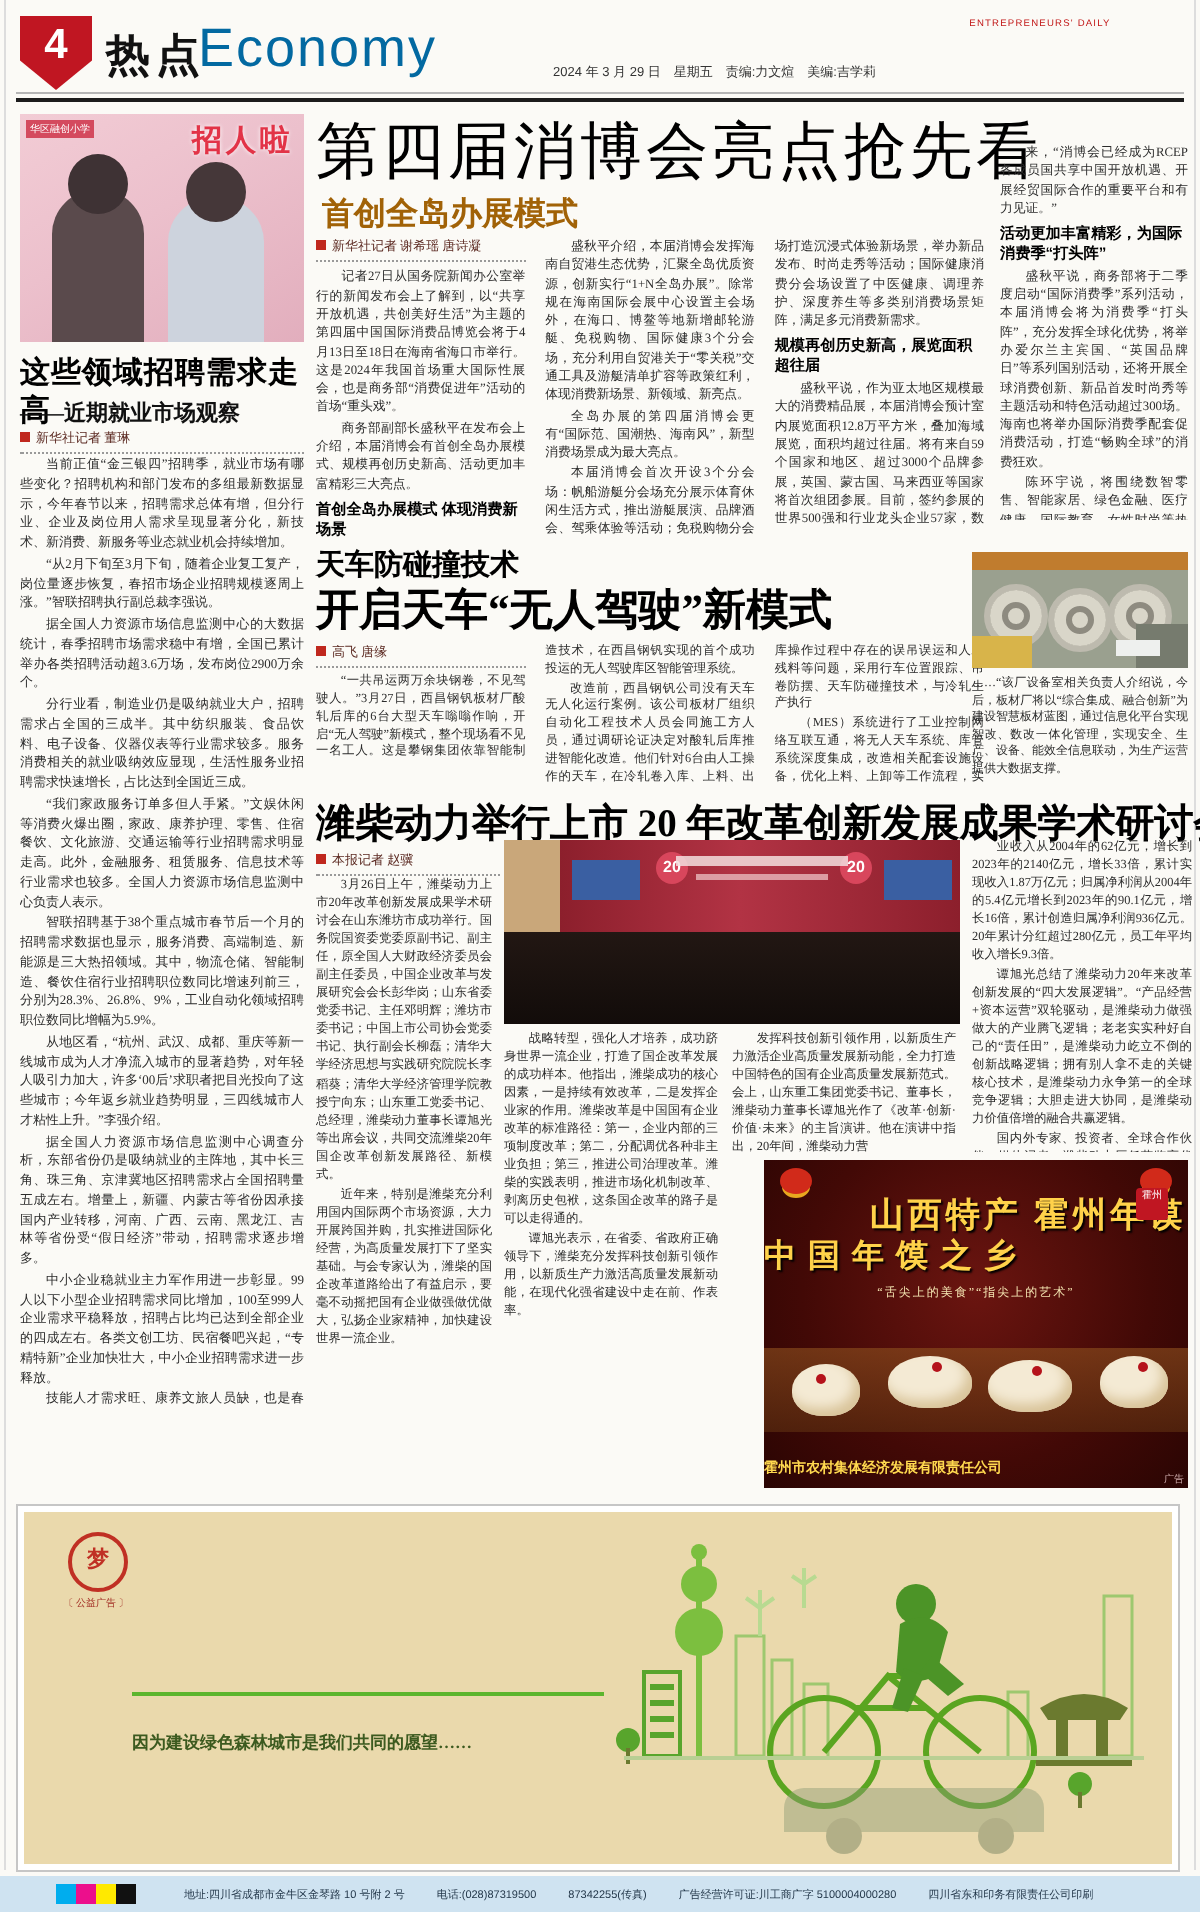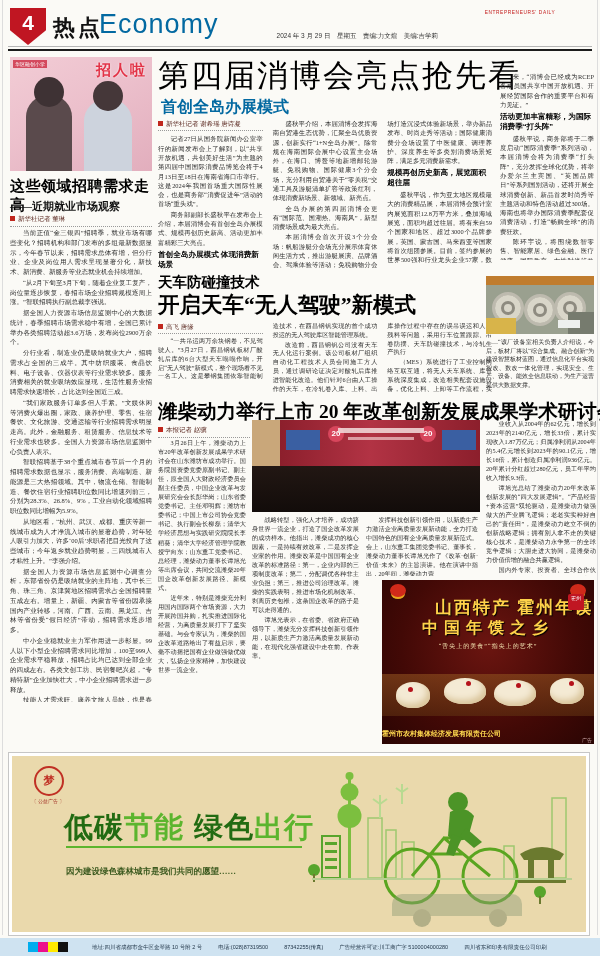--- a/index.html
+++ b/index.html
@@ -38,21 +38,21 @@
   .la-photo .p1:before{content:"";position:absolute;left:8px;top:-18px;width:30px;height:30px;border-radius:50%;background:#3e3234;}
   .la-photo .p2{position:absolute;left:74px;top:42px;width:48px;height:86px;background:#cdd3dd;border-radius:22px 22px 0 0;}
   .la-photo .p2:before{content:"";position:absolute;left:9px;top:-18px;width:30px;height:30px;border-radius:50%;background:#453739;}
   .la-head{left:10px;top:177px;width:142px;font-size:15px;font-weight:bold;letter-spacing:.5px;color:#000;}
   .la-sub{left:10px;top:199px;width:142px;font-size:11px;font-weight:bold;color:#111;}
   .la-by{left:10px;top:215px;width:142px;}
   .la-body{left:10px;top:228px;width:142px;height:474px;overflow:hidden;font-size:6.5px;line-height:1.5;color:#2c2c2c;}
 
   
   .ea-head{left:158px;top:55px;width:440px;font-size:31px;font-weight:normal;letter-spacing:2px;color:#000;white-space:nowrap;}
-  .ea-sub{left:161px;top:97px;width:300px;font-size:16px;font-weight:bold;color:#0369a1;}
+  .ea-sub{left:161px;top:97px;width:300px;font-size:16px;font-weight:bold;color:#a16207;}
   .ea-cols{left:158px;top:119px;width:334px;height:153px;overflow:hidden;
            column-count:3;column-gap:10px;font-size:6.4px;line-height:1.45;color:#2c2c2c;}
   .ea-col4{left:500px;top:72px;width:94px;height:188px;overflow:hidden;font-size:6.4px;line-height:1.45;color:#2c2c2c;}
 
   
   .sa-kick{left:158px;top:273px;font-size:14.5px;font-weight:bold;color:#000;}
   .sa-head{left:158px;top:290px;width:336px;font-size:21.5px;font-weight:bold;color:#000;white-space:nowrap;}
   .sa-cols{left:158px;top:322px;width:334px;height:73px;overflow:hidden;
            column-count:3;column-gap:10px;font-size:6.2px;line-height:1.42;color:#2c2c2c;}
   .sa-photo{left:486px;top:276px;width:108px;height:58px;overflow:hidden;background:#9aa08f;}
@@ -79,21 +79,21 @@
         radial-gradient(circle at 10% 30%, #0c0908 2px, transparent 3px);}
   .wa-c2{left:252px;top:516px;width:107px;height:228px;overflow:hidden;font-size:6.2px;line-height:1.45;color:#2c2c2c;}
   .wa-c3{left:366px;top:516px;width:112px;height:60px;overflow:hidden;font-size:6.2px;line-height:1.45;color:#2c2c2c;}
   .wa-c4{left:486px;top:420px;width:110px;height:156px;overflow:hidden;font-size:6.2px;line-height:1.45;color:#2c2c2c;}
 
   
   .ad-sx{left:382px;top:580px;width:212px;height:164px;overflow:hidden;color:#ffd24a;
          background:radial-gradient(circle at 50% 40%, #6b1510 0%, #420906 60%, #2a0503 100%);}
   .ad-sx .lant{position:absolute;top:4px;width:16px;height:13px;border-radius:50%;background:#d12a1a;box-shadow:0 3px 0 -1px #e8a81f;}
   .ad-sx .t1{position:absolute;left:0;top:16px;width:100%;text-align:center;font-size:17px;font-weight:bold;letter-spacing:2px;text-shadow:1px 1px 1px #000;padding-left:26px;}
-  .ad-sx .t2{position:absolute;left:0;top:38px;width:100%;text-align:center;font-size:16px;font-weight:bold;letter-spacing:6px;text-shadow:1px 1px 1px #000;}
+  .ad-sx .t2{position:absolute;left:0;top:38px;width:100%;font-size:16px;font-weight:bold;letter-spacing:6px;text-shadow:1px 1px 1px #000;}
   .ad-sx .slog{position:absolute;left:0;top:62px;width:100%;text-align:center;font-size:6px;color:#f3e3b0;letter-spacing:1px;}
   .ad-sx .seal{position:absolute;right:10px;top:14px;width:14px;height:14px;background:#c01622;color:#fff;font-size:5px;line-height:7px;text-align:center;border-radius:2px;padding:1px;}
   .ad-sx .dough{position:absolute;width:34px;height:26px;border-radius:50% 50% 45% 45%;background:#f4ead4;box-shadow:inset -3px -4px 6px #d9c49a;}
   .ad-sx .dot{position:absolute;width:5px;height:5px;border-radius:50%;background:#b5121b;}
   .ad-sx .table{position:absolute;left:0;bottom:28px;width:100%;height:42px;background:linear-gradient(#8a4c1d,#5d2e10);opacity:.65;}
   .ad-sx .c1{position:absolute;left:0;bottom:16px;width:100%;text-align:center;font-size:8px;font-weight:bold;color:#ffd94f;}
   .ad-sx .c2{position:absolute;left:0;bottom:5px;width:100%;text-align:left;font-size:7px;font-weight:bold;color:#ffd94f;}
   .ad-sx .adlab{position:absolute;right:2px;bottom:1px;font-size:5px;color:#caa;}
 
   
@@ -243,23 +243,20 @@
   <div class="dot" style="left:134px;bottom:56px;"></div>
   <div class="dot" style="right:20px;bottom:58px;"></div>
   <div class="c2">霍州市农村集体经济发展有限责任公司</div>
   <div class="adlab">广告</div>
 </div>
 
 <div class="abs ad-green-frame">
   <div class="ad-green">
     <div class="seal">梦</div>
     <div class="seal-t">〔 公益广告 〕</div>
-    <div class="title">
-      <span class="dk">低碳</span><span class="lt">节能</span><span class="dk gap">绿色</span><span class="lt">出行</span>
-    </div>
     <div class="uline"></div>
     <div class="l2">因为建设绿色森林城市是我们共同的愿望……</div>
     <svg width="330" height="172" viewBox="0 0 330 172">
 
       <g stroke="#9ec86f" stroke-width="1.5" fill="none">
         <rect x="116" y="60" width="14" height="60"></rect>
         <rect x="134" y="72" width="10" height="48"></rect>
         <rect x="300" y="40" width="14" height="80"></rect>
         <path d="M150 120 V84 h12 v36"></path>
         <path d="M252 120 V88 h10 v32"></path>

